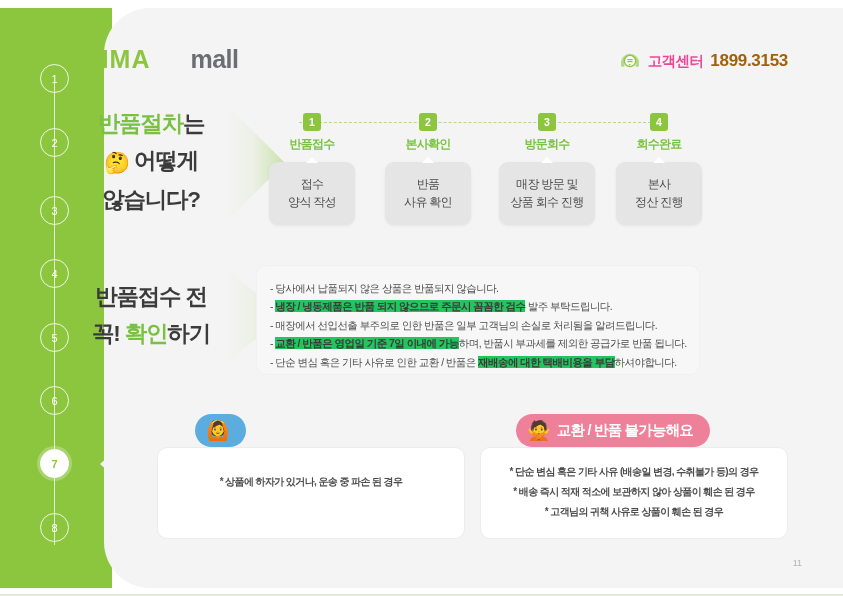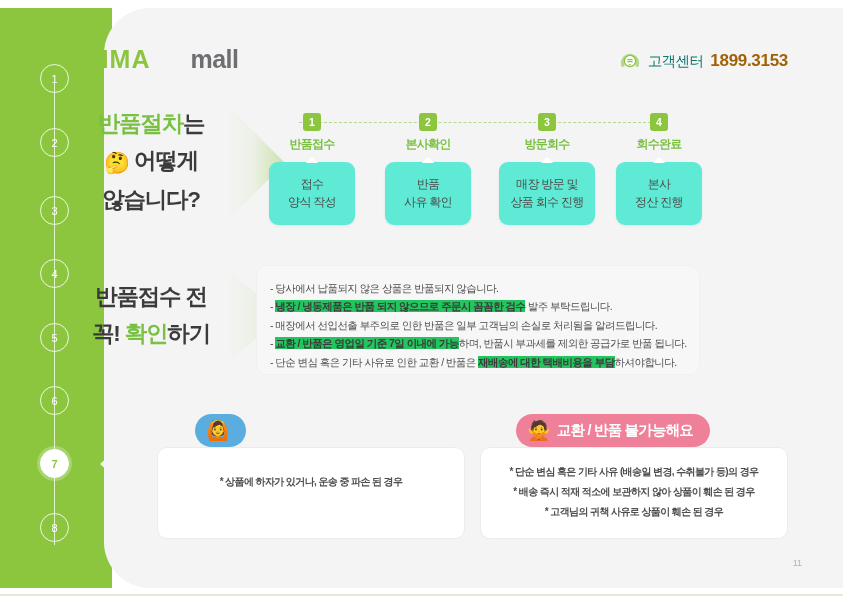--- a/index.html
+++ b/index.html
@@ -80,21 +80,21 @@
   }
   .contact {
     position: absolute; right: 55px; top: 50px;
     display: flex; align-items: center; gap: 7px;
   }
   .headset-icon {
     width: 22px; height: 22px;
     position: relative;
   }
   .cs-label {
-    font-size: 14.5px; color: #0f766e; letter-spacing: -0.6px;
+    font-size: 14.5px; color: #ec4899; letter-spacing: -0.6px; font-weight: bold;
   }
   .cs-number {
     font-size: 17px; color: #a16207; font-weight: bold; letter-spacing: -0.3px;
   }
   
   .sec1-title {
     position: absolute; left: 46px; top: 105px;
     width: 210px;
     text-align: center;
     font-size: 22.5px;
@@ -137,21 +137,21 @@
     position: relative; z-index: 2;
   }
   .step-name {
     margin-top: 5px;
     font-size: 12px; font-weight: bold; color: #7ac143;
     letter-spacing: -0.7px;
   }
   .step-card {
     position: relative;
     margin-top: 9px;
-    background: #5eead4;
+    background: #e5e5e5;
     border-radius: 9px;
     padding: 13px 4px 14px;
     font-size: 12px; color: #4d4d4d;
     line-height: 18px;
     letter-spacing: -0.7px;
     box-shadow: 0 1px 3px rgba(0,0,0,.06);
   }
   .step-card::before {
     content: "";
     position: absolute;

